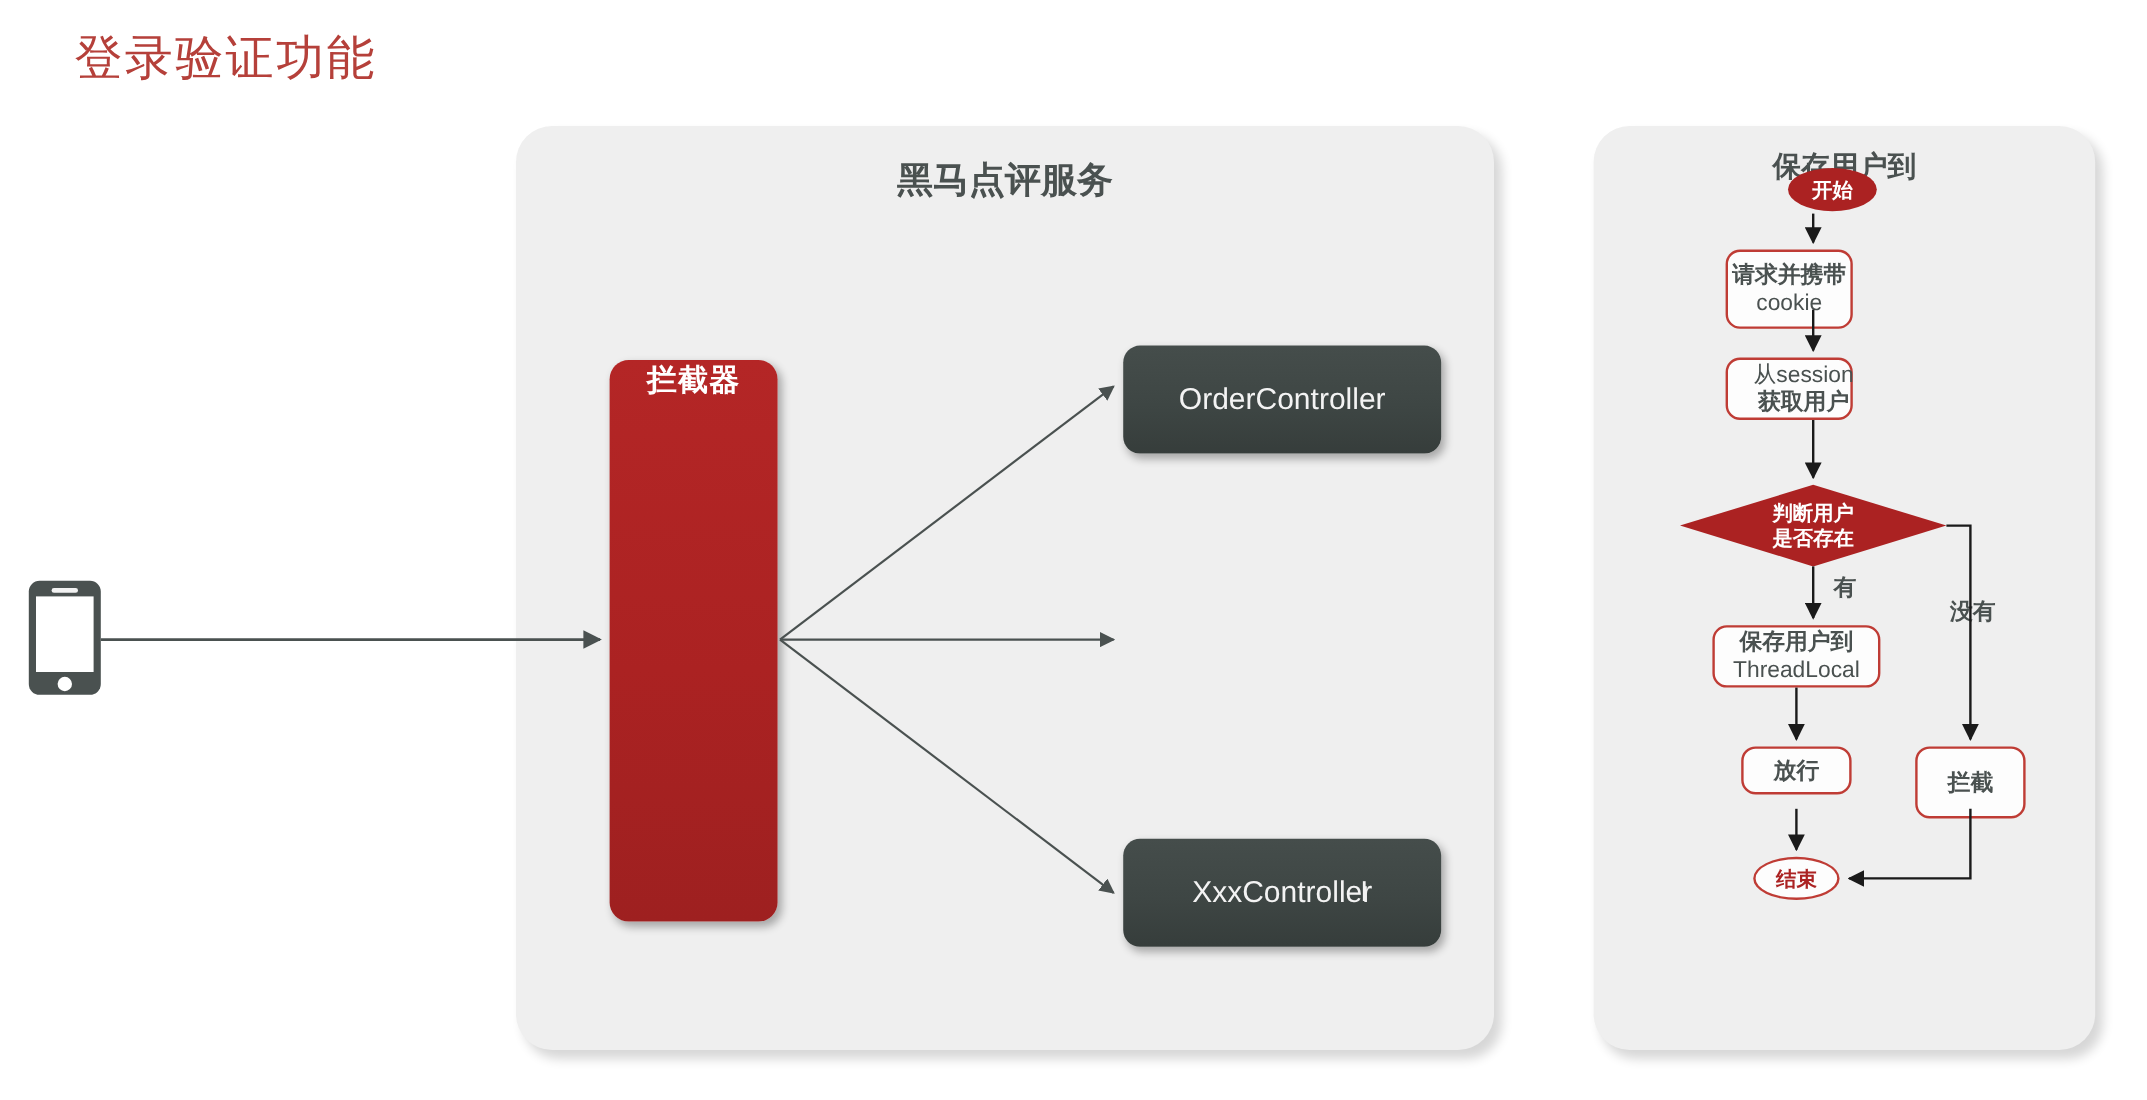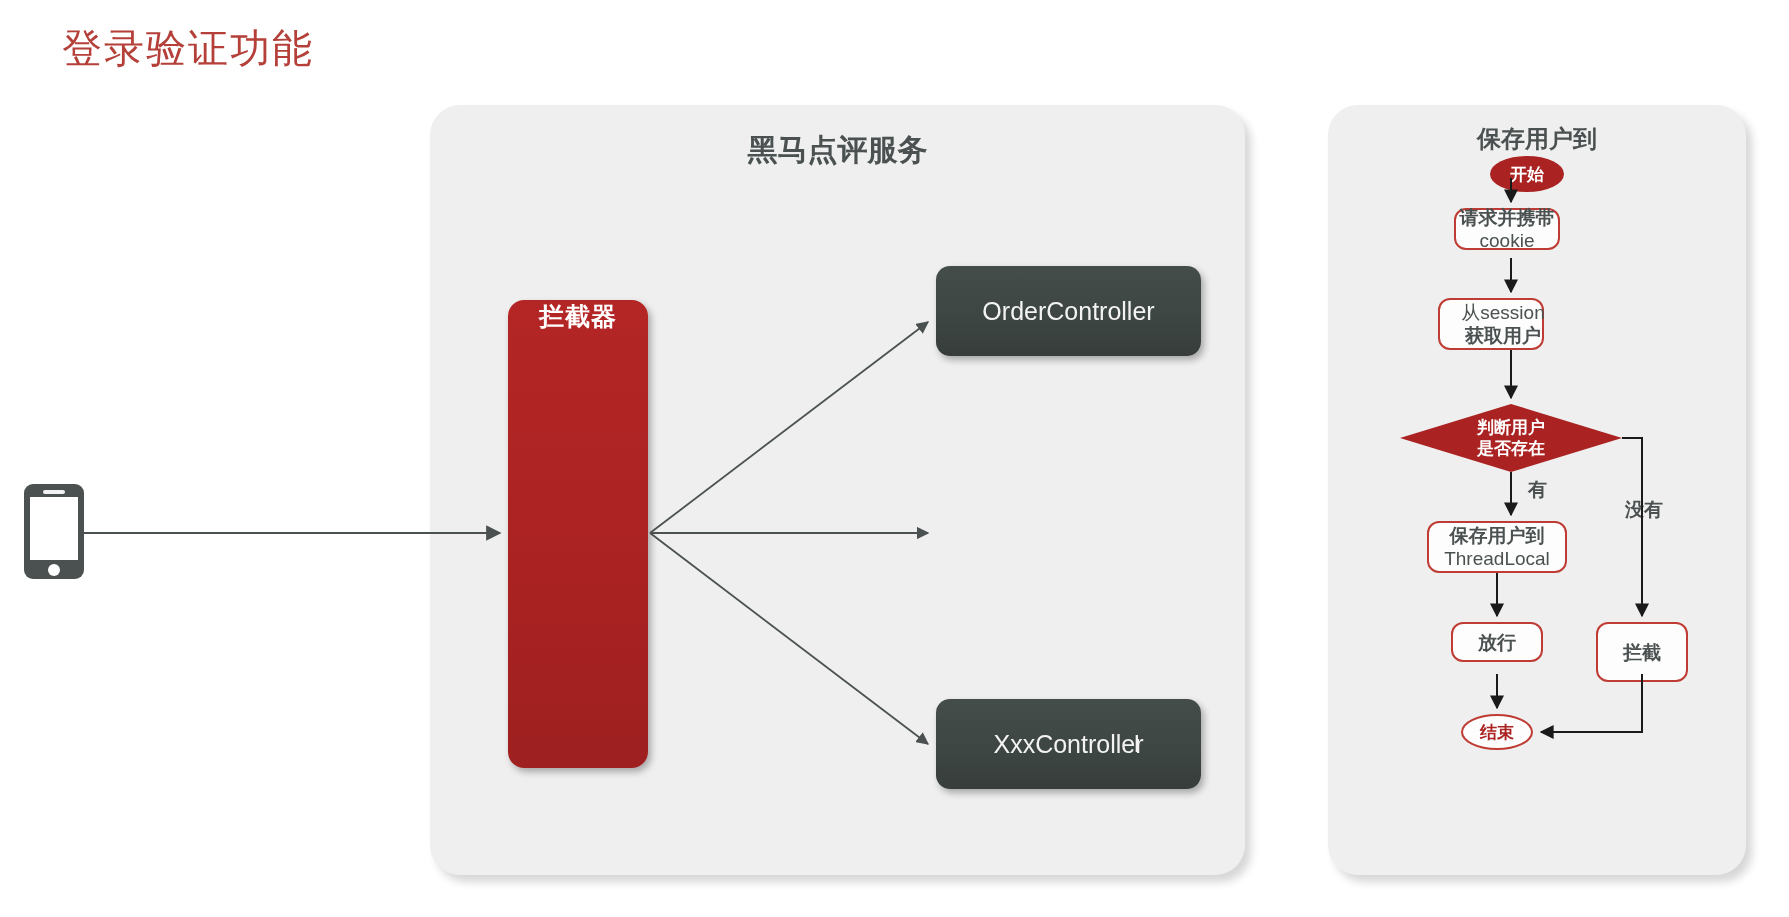--- a/index.html
+++ b/index.html
@@ -80,21 +80,21 @@
     box-shadow: 3px 4px 7px rgba(0,0,0,0.30);
     display: flex;
     align-items: center;
     justify-content: center;
   }
   .ctrl-box .label {
     color: #f3f3f3;
     font-size: 25px;
     white-space: nowrap;
   }
-  #ctrl-order { left: 936px; top: 266px; text-align: right; }
+  #ctrl-order { left: 936px; top: 288px; text-align: right; }
   #ctrl-user  { left: 936px; top: 485px; }
   #ctrl-xxx   { left: 936px; top: 699px; }
 
   .caret {
     display: inline-block;
     width: 0;
     position: relative;
     left: -10px;
     color: #f3f3f3;
     font-size: 24px;
@@ -163,27 +163,27 @@
     white-space: nowrap;
   }
   .flow-rect .l2 {
     font-size: 19px;
     color: #4a5150;
     line-height: 23px;
     white-space: nowrap;
   }
 
   #node-start {
-    left: 1490px; top: 156px; width: 74px; height: 36px;
+    left: 1490px; top: 140px; width: 74px; height: 36px;
     background: #ab2222;
     border-radius: 50%;
   }
   #node-start .l1 { color: #ffffff; font-size: 17px; font-weight: bold; }
 
-  #node-cookie  { left: 1438px; top: 208px; width: 106px; height: 42px; margin-left: 16px; }
+  #node-cookie  { left: 1438px; top: 208px; width: 106px; height: 66px; }
   #node-session { left: 1438px; top: 298px; width: 106px; height: 52px; padding-left: 24px; }
 
   #node-diamond {
     left: 1400px; top: 404px; width: 222px; height: 68px;
   }
   #node-diamond .dia-text {
     position: relative;
     z-index: 2;
     font-size: 17px;
     font-weight: bold;

